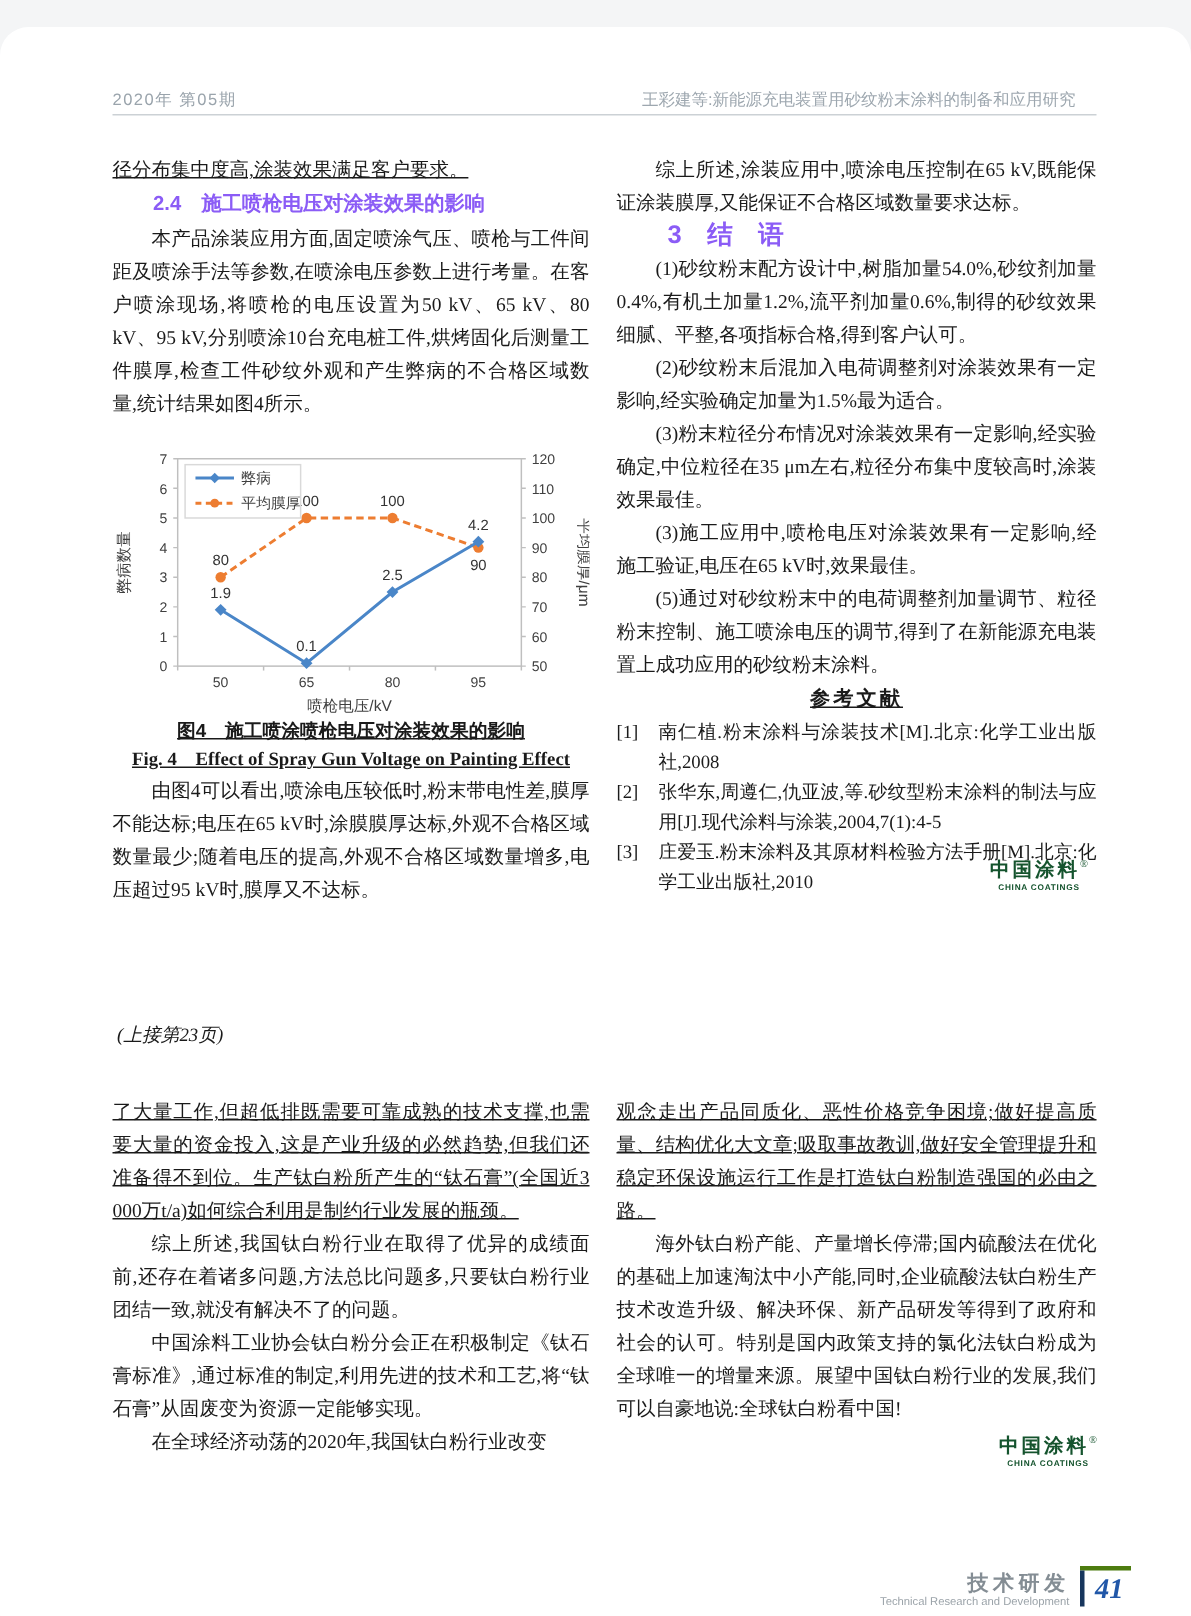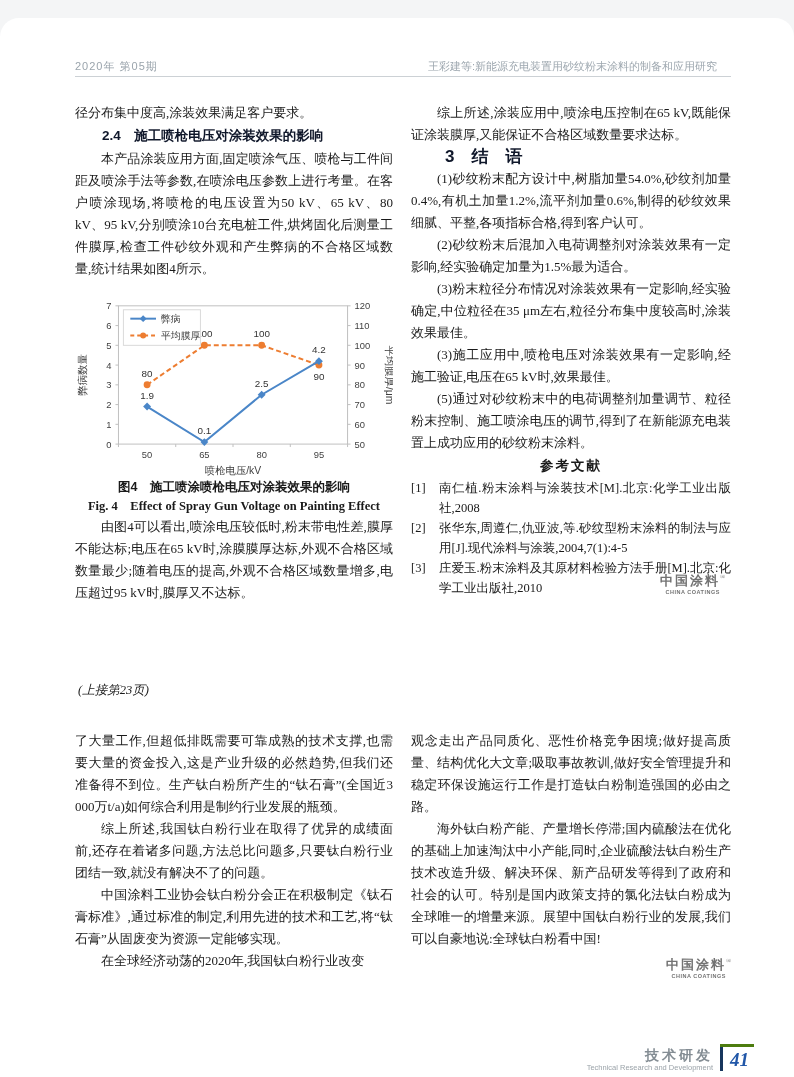--- a/index.html
+++ b/index.html
@@ -9,22 +9,22 @@
   .hdr-issue{position:absolute;left:75px;top:41px;font-size:11px;color:#9aa4ac;
              font-family:"Liberation Sans",sans-serif;letter-spacing:1px;}
   .hdr-title{position:absolute;right:77px;top:41px;font-size:11px;color:#9da7af;
              font-family:"Liberation Sans",sans-serif;}
   .hdr-rule{position:absolute;left:75px;right:63px;top:58px;border-top:1px solid #ccd1d5;}
   
   .col{position:absolute;top:84px;font-size:13px;line-height:22px;text-align:justify;}
   .col-left{left:75px;width:318px;}
   .col-right{left:411px;width:320px;}
   .col p{margin:0;text-indent:2em;}
-  .col p.noindent{text-indent:0;}
-  .h-orange{font-family:"Liberation Sans",sans-serif;font-weight:bold;color:#0f172a;
+  .col p.noindent{text-indent:0;text-decoration:underline;}
+  .h-orange{font-family:"Liberation Sans",sans-serif;font-weight:bold;color:#8b5cf6;
             text-indent:0;margin:0;}
   .h24{font-size:13.5px;line-height:24px;}
   .h3x{font-size:17px;line-height:22px;margin:14px 0 10px 0;}
   
   .figure{margin:12px 0 0 0;}
   .figure svg{display:block;width:318px;height:auto;}
   .fig-cap-zh{font-family:"Liberation Sans",sans-serif;font-weight:bold;font-size:12.5px;
               text-align:center;margin:6px 0 0 0;line-height:19px;}
   .fig-cap-en{font-weight:bold;font-size:12.5px;text-align:center;margin:0 0 10px 0;line-height:19px;}
   svg text{font-family:"Liberation Sans",sans-serif;fill:#3f3f3f;}
@@ -35,21 +35,21 @@
   
   .refs-heading{font-family:"Liberation Sans",sans-serif;font-weight:bold;font-size:13.5px;
                 text-align:center;margin:10px 0 4px 0;line-height:24px;letter-spacing:2px;}
   .ref{display:flex;font-size:12.5px;line-height:20px;text-align:justify;}
   .ref .lab{flex:none;width:28px;}
   .ref .txt{flex:1;}
   
   .cont-note{position:absolute;left:78px;top:664px;font-size:12.5px;font-style:italic;}
   .bottom{top:712px;}
   
-  .logo{position:absolute;text-align:center;color:#737373;line-height:1;}
+  .logo{position:absolute;text-align:center;color:#14532d;line-height:1;}
   .logo .zh{font-family:"Liberation Sans",sans-serif;font-weight:bold;font-size:13px;letter-spacing:2px;}
   .logo .tm{font-size:7px;vertical-align:super;}
   .logo .en{font-family:"Liberation Sans",sans-serif;font-weight:bold;font-size:5.5px;
             letter-spacing:0.5px;margin-top:2px;}
   .logo-upper{left:660px;top:554px;}
   .logo-lower{left:666px;top:938px;}
   
   .footer{position:absolute;right:40px;top:1026px;display:flex;align-items:flex-start;}
   .footer-text{text-align:right;margin-right:7px;padding-top:3px;}
   .footer-zh{font-family:"Liberation Sans",sans-serif;font-weight:bold;font-size:14px;

